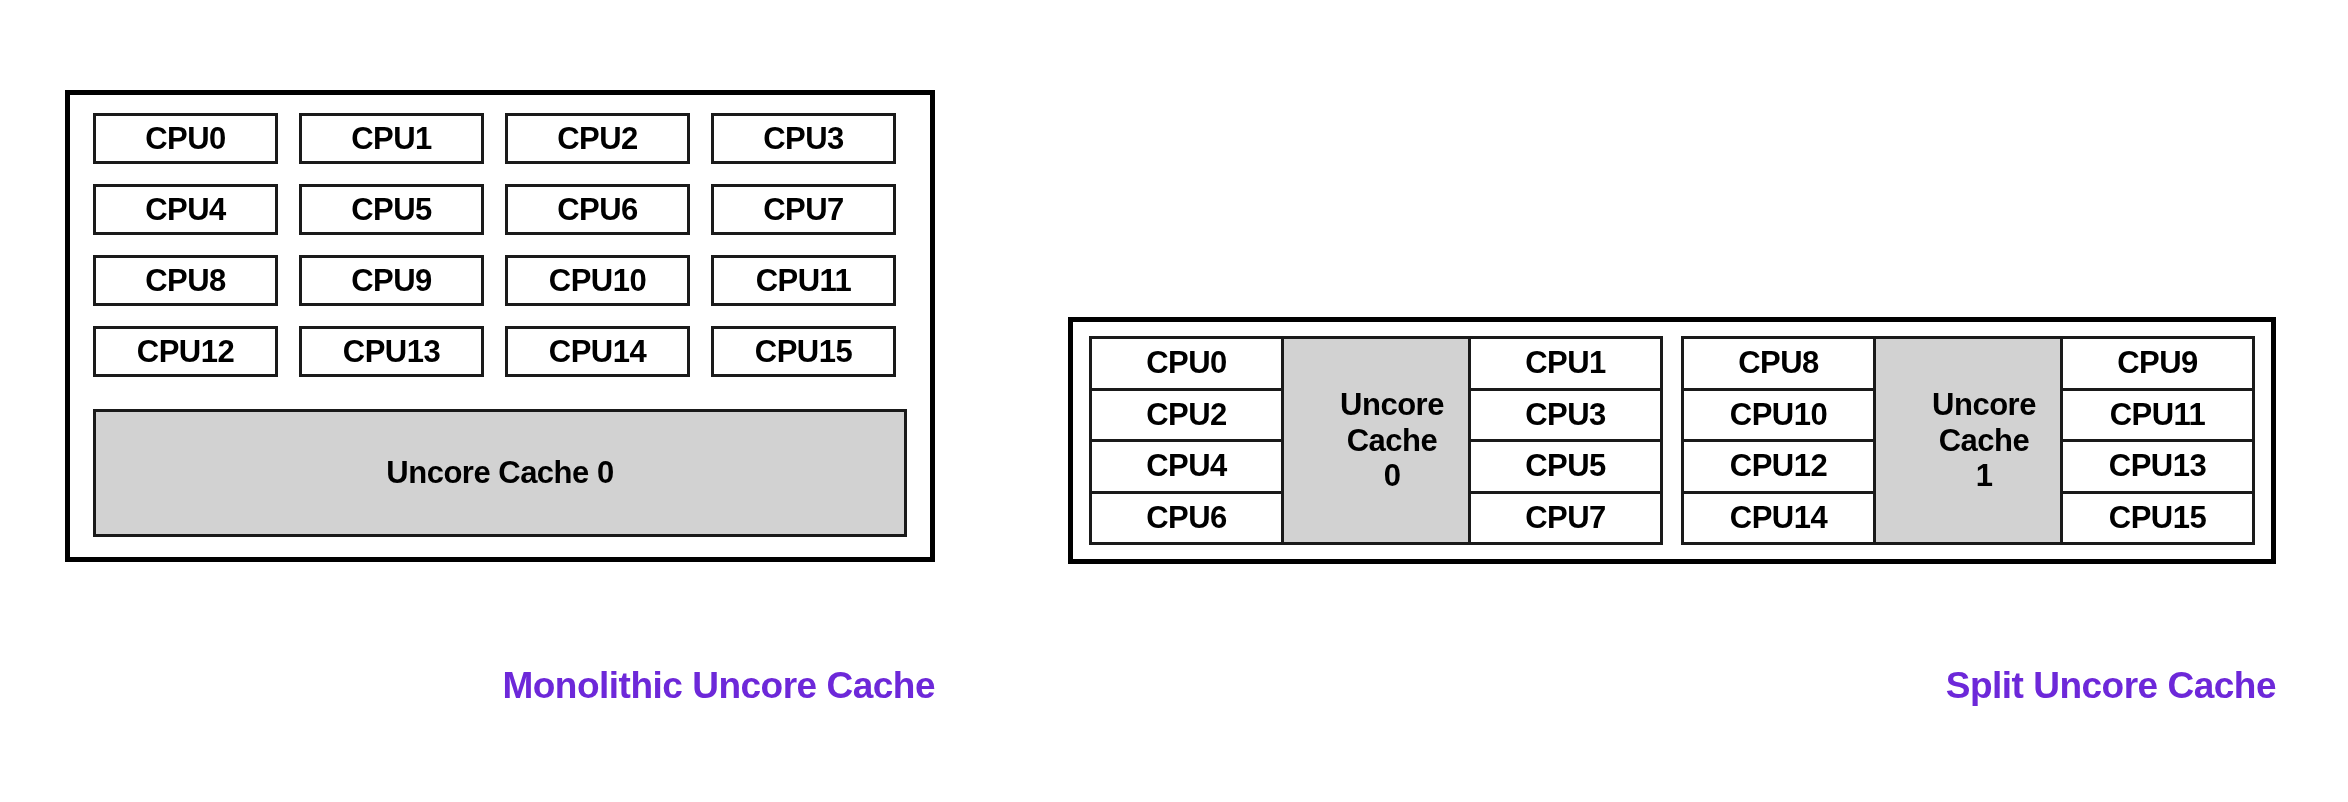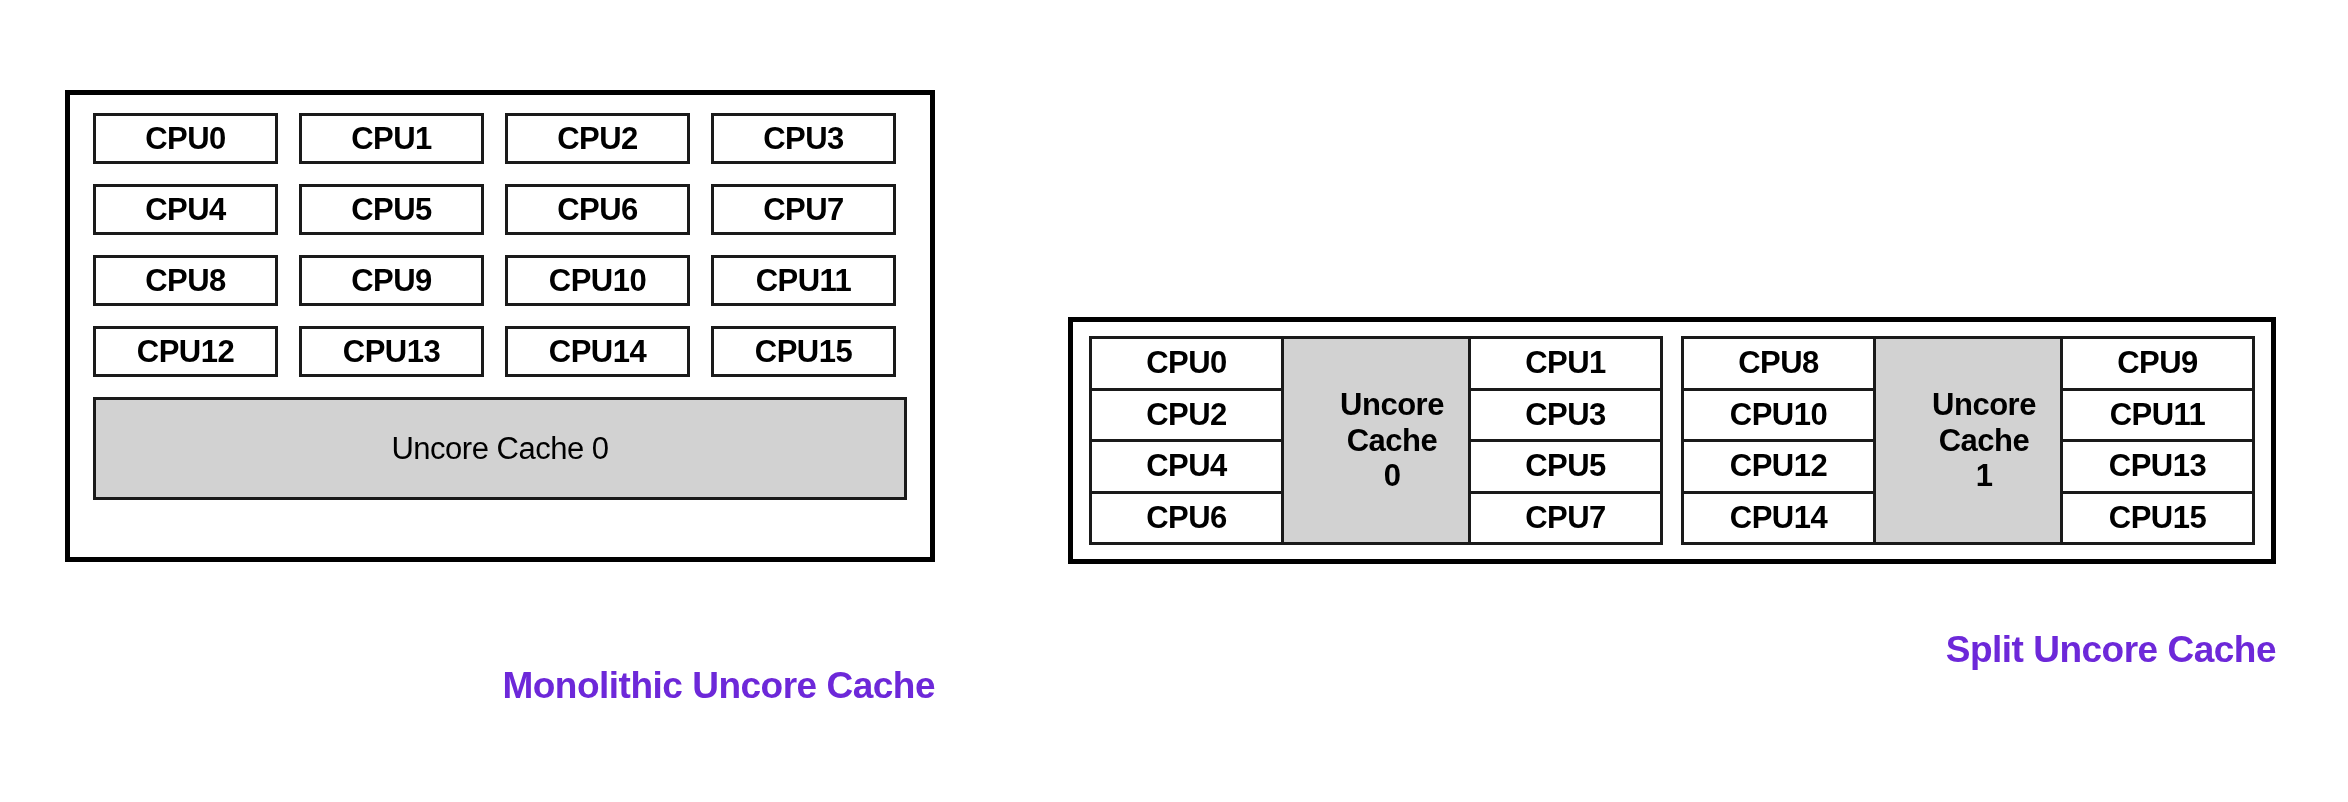--- a/index.html
+++ b/index.html
@@ -60,30 +60,30 @@
     background: #ffffff;
     display: flex;
     align-items: center;
     justify-content: center;
     font-weight: bold;
     font-size: 31px;
     color: #000000;
     letter-spacing: -0.5px;
   }
   .mono-cache {
-    margin-top: 20px;
+    margin-top: 32px;
     width: 100%;
-    height: 103px;
+    height: 128px;
     border: 3px solid #1a1a1a;
     box-sizing: border-box;
     background: #d2d2d2;
     display: flex;
     align-items: center;
     justify-content: center;
-    font-weight: normal;
+    font-weight: bold;
     font-size: 31px;
     color: #000000;
     letter-spacing: -0.5px;
   }
 
   
   #split-figure {
     left: 1068px;
     top: 317px;
     width: 1208px;
@@ -151,21 +151,21 @@
   .socket-cache span { display: block; }
 
   
   #monolithic-caption {
     left: 65px;
     top: 648px;
     width: 870px;
   }
   #split-caption {
     left: 1068px;
-    top: 612px;
+    top: 648px;
     width: 1208px;
   }
 </style>
 </head>
 <body>
 
 <div class="figure" id="monolithic-figure">
   <div class="mono-inner">
     <div class="mono-grid">
       <div class="cpu-box">CPU0</div>

